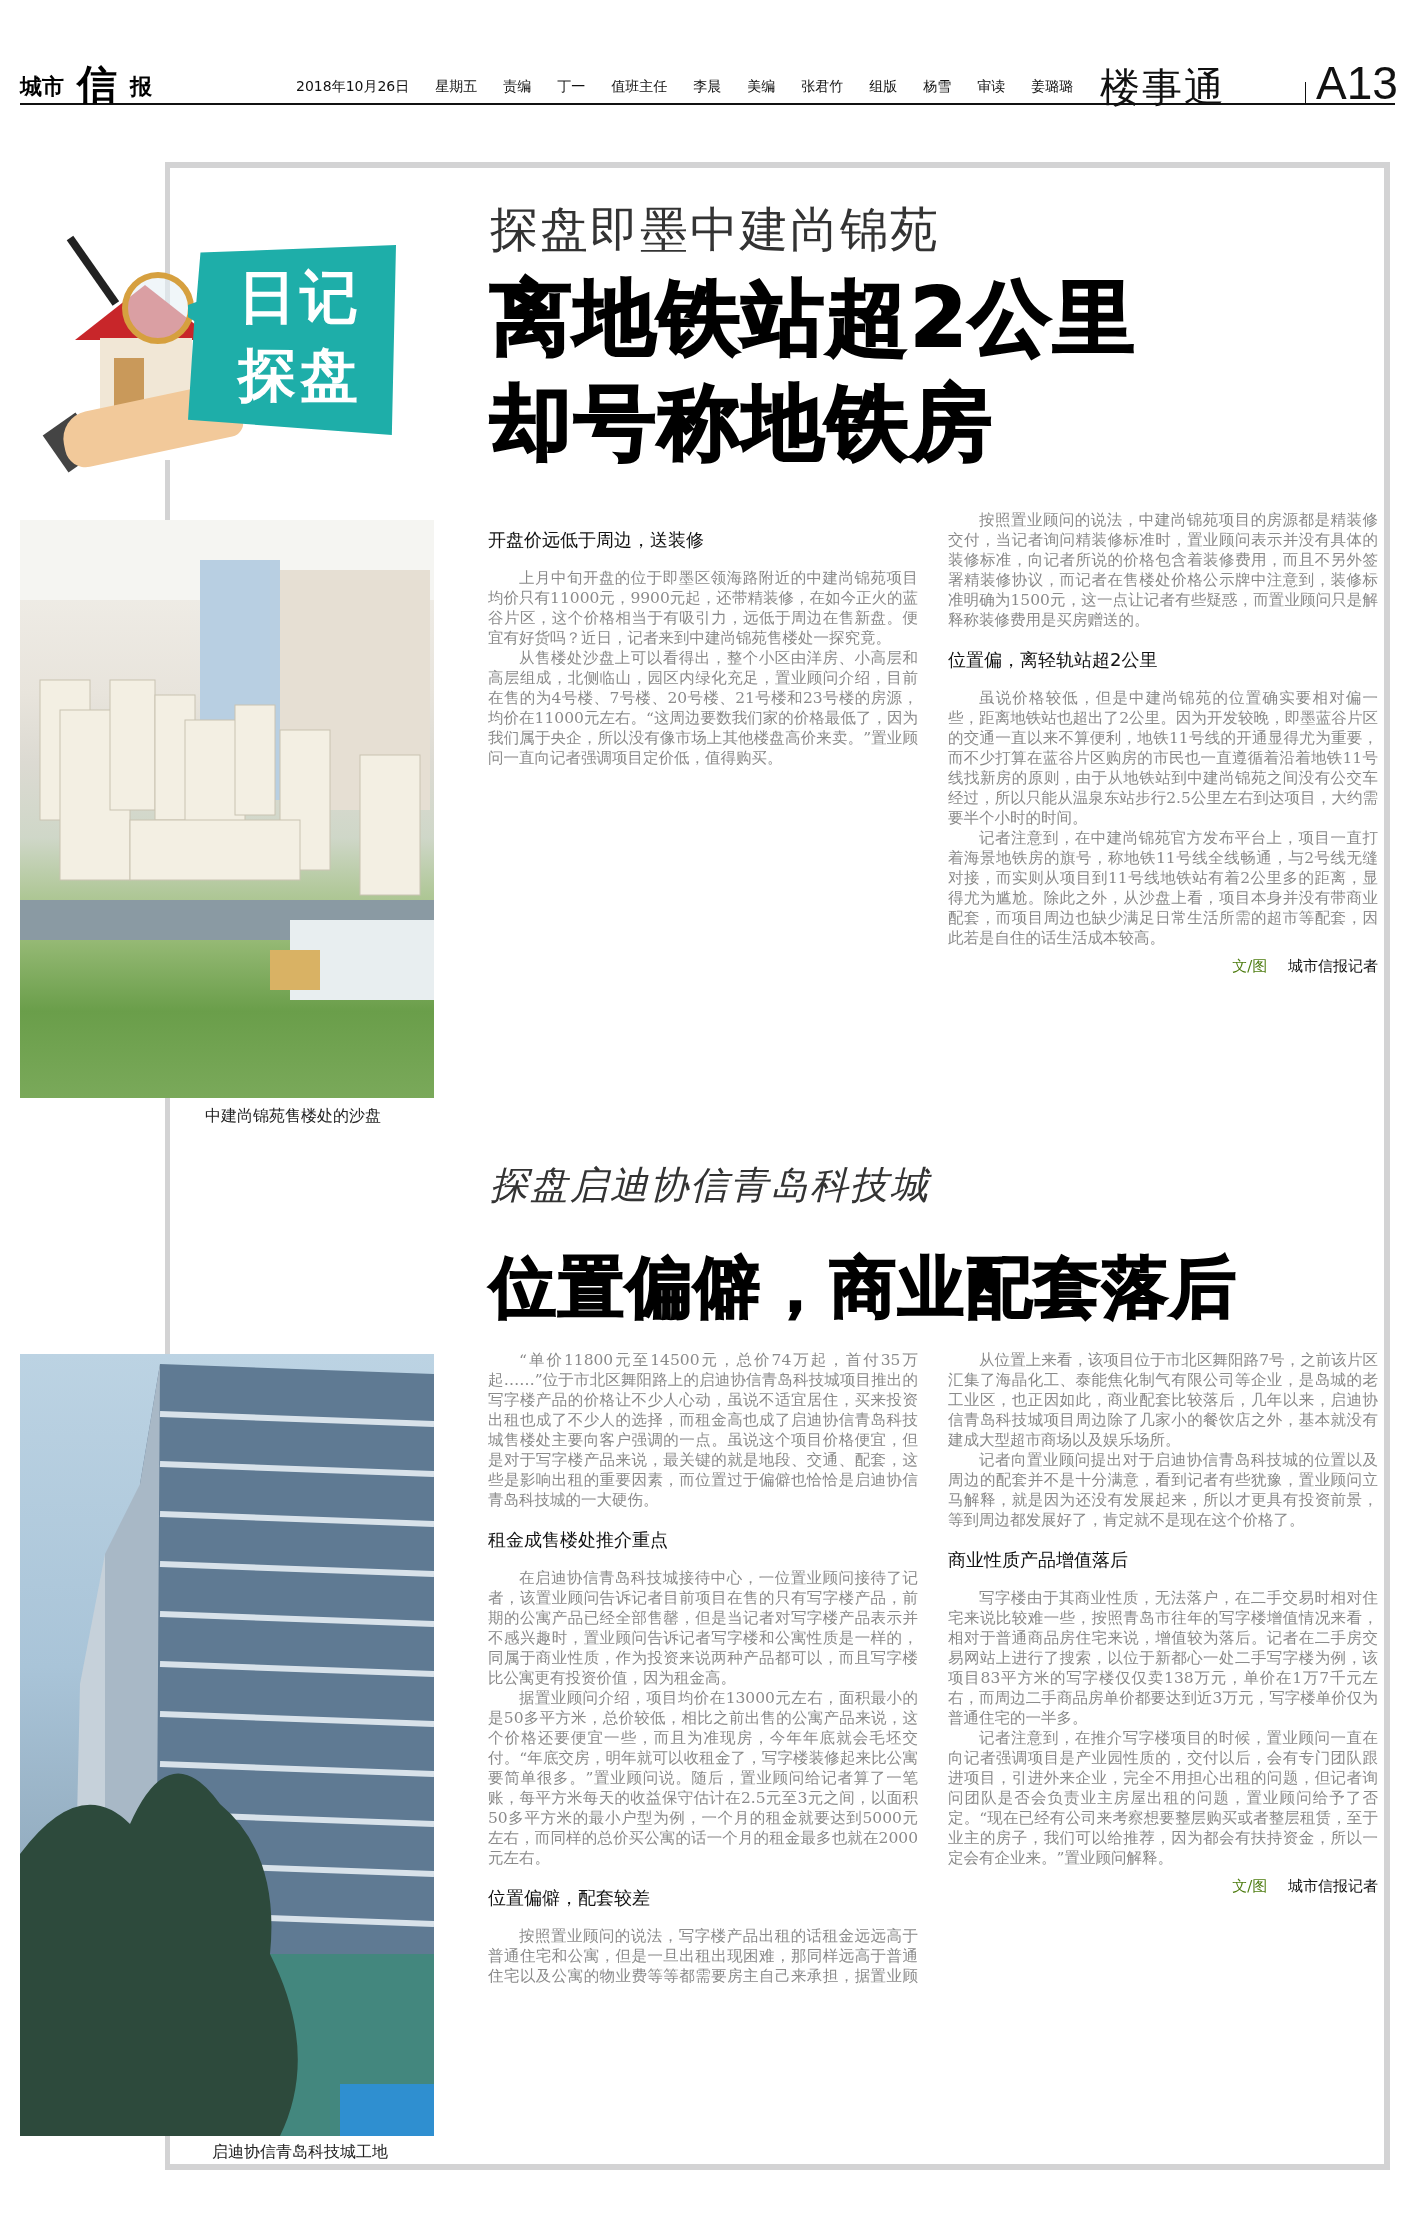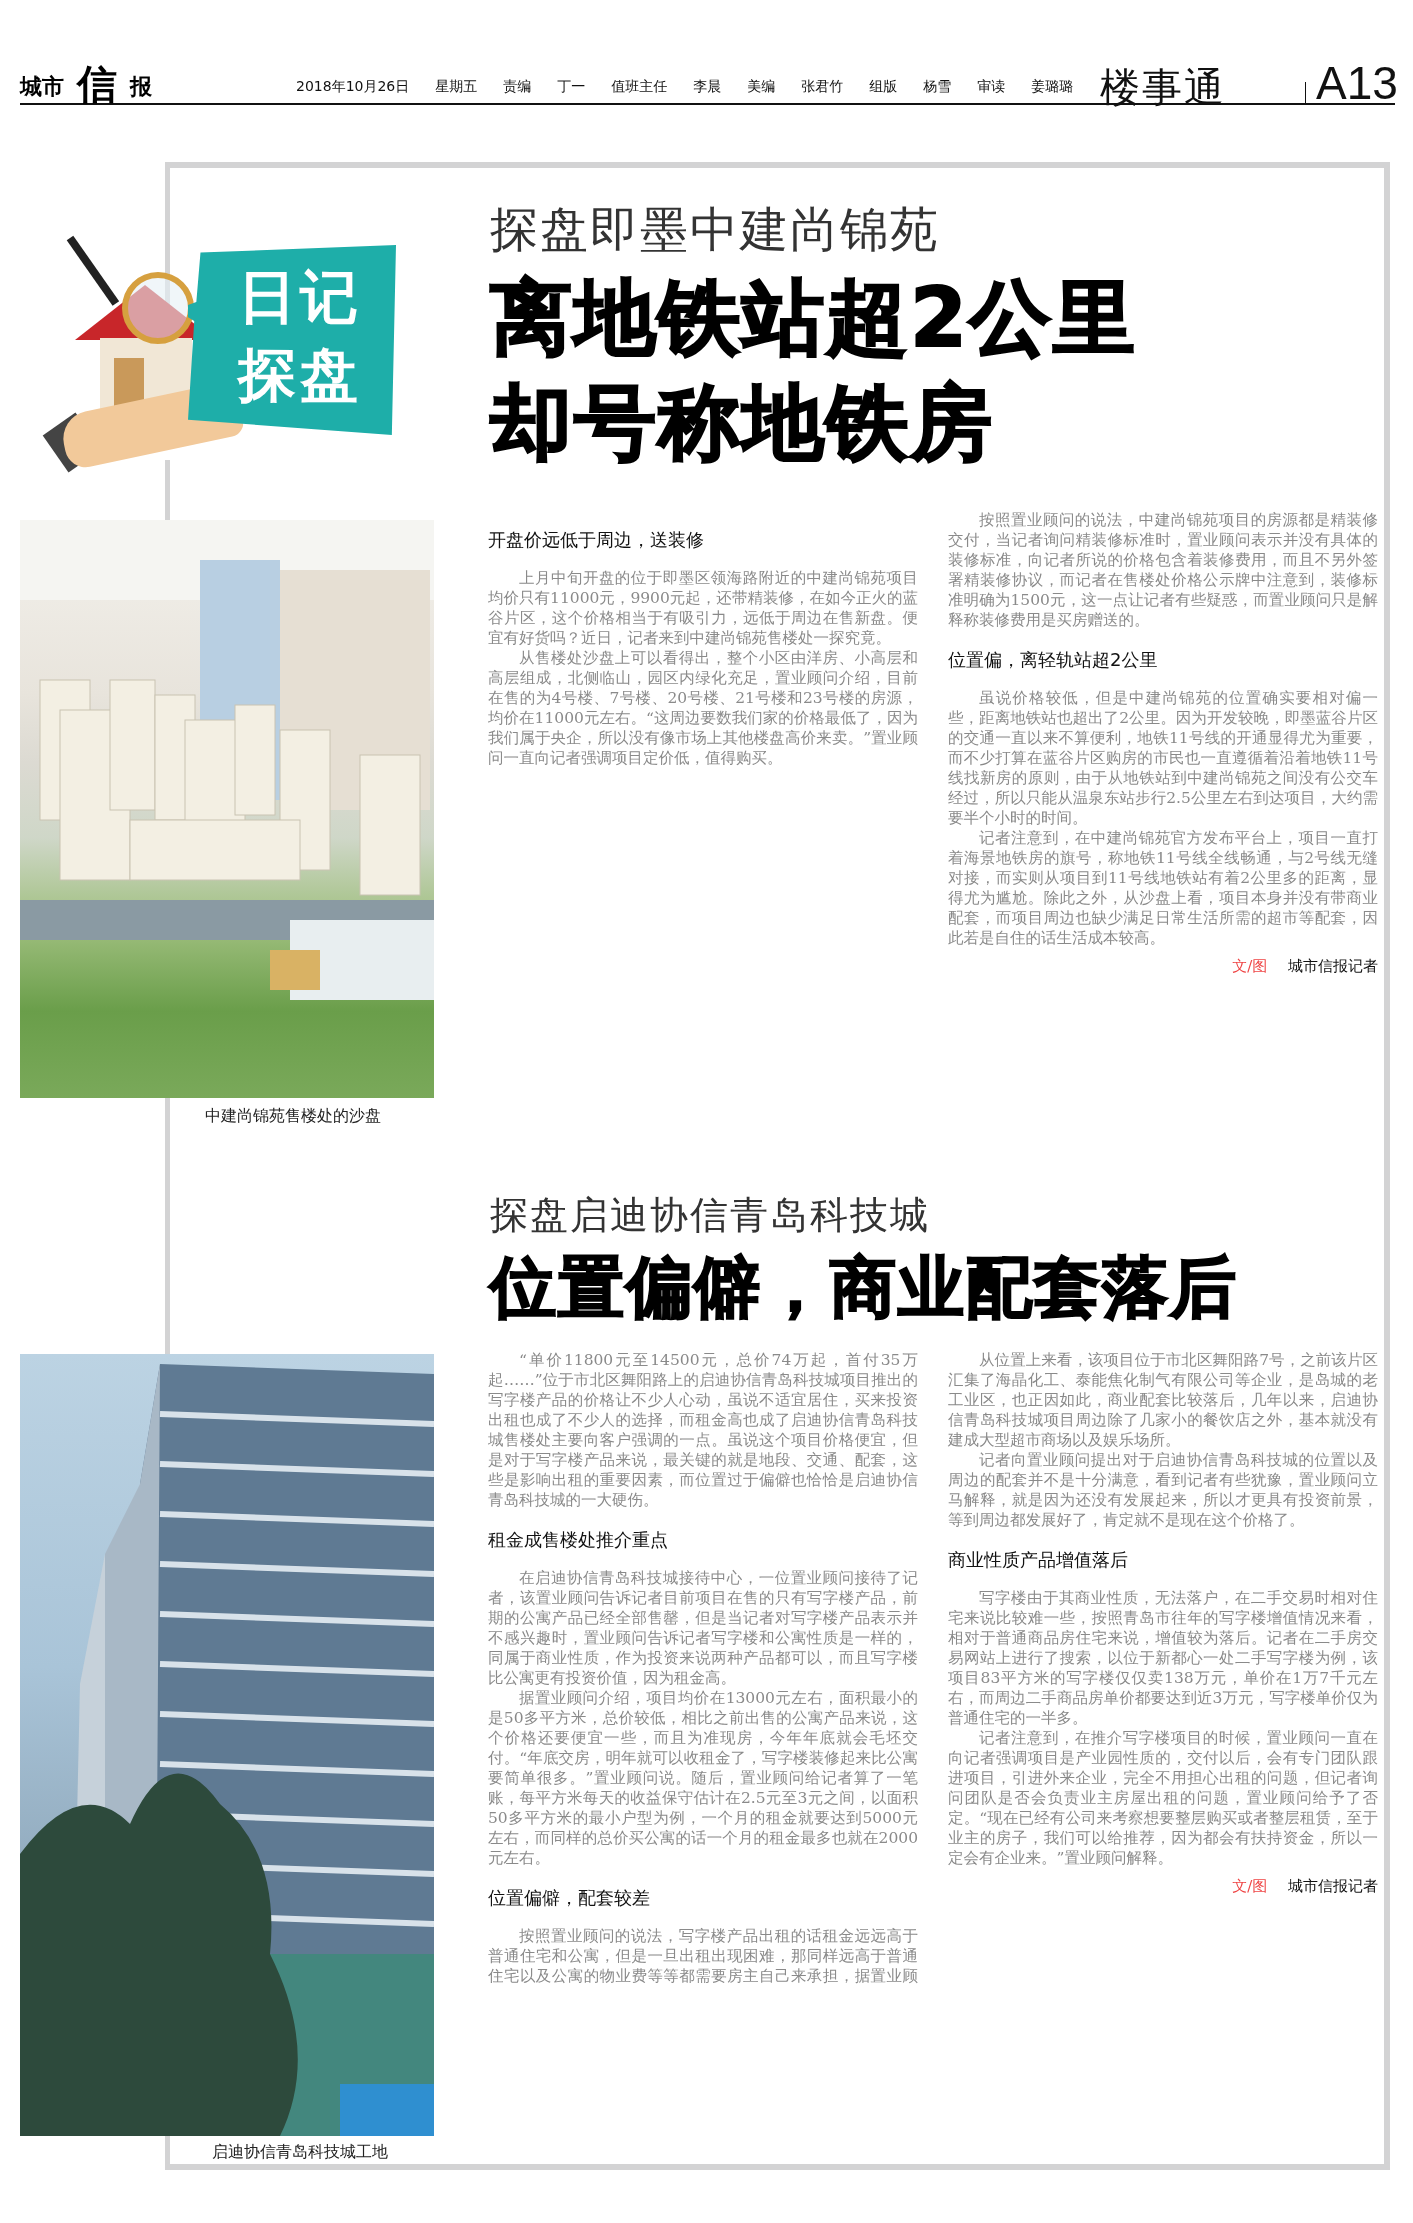--- a/index.html
+++ b/index.html
@@ -31,21 +31,21 @@
 
   
   .kicker { font-family: "DejaVu Serif", serif; font-size: 48px; color: #333; font-weight: normal; letter-spacing: 2px; white-space: nowrap; }
   .headline { font-family: "DejaVu Sans", sans-serif; font-weight: 900; font-size: 82px; color: #000; line-height: 96px; letter-spacing: 2px; white-space: nowrap; -webkit-text-stroke: 2px #000; }
 
   
   .col { width: 430px; font-family: "DejaVu Serif", serif; font-size: 15.5px; line-height: 20px; color: #8a8a8a; text-align: justify; }
   .col p { text-indent: 2em; }
   .subhead { font-family: "DejaVu Sans", sans-serif; font-size: 18px; color: #111; margin: 20px 0 18px; text-indent: 0 !important; }
   .byline { text-align: right; margin-top: 8px; font-size: 15px; }
-  .byline .by1 { color: #ef4444; margin-right: 16px; }
+  .byline .by1 { color: #4d7c0f; margin-right: 16px; }
   .byline .by2 { font-family: "DejaVu Sans", sans-serif; color: #111; }
 
   
   .photo { overflow: hidden; }
   .photo1 { left: 20px; top: 520px; width: 414px; height: 578px; background: linear-gradient(180deg, #f3f1ec 0%, #e8e4dc 30%, #dcdad2 42%, #cfd7c8 55%, #9fbf7e 70%, #6a9e4a 85%, #7aa95a 100%); }
   .photo2 { left: 20px; top: 1354px; width: 414px; height: 782px; background: linear-gradient(180deg, #bcd3e3 0%, #a9c4d8 40%, #8fa8bb 70%, #4e6a5c 100%); }
   .caption { font-family: "DejaVu Sans", sans-serif; font-size: 16px; color: #222; white-space: nowrap; }
 </style>
 </head>
 <body>
@@ -130,21 +130,21 @@
   <p>按照置业顾问的说法，中建尚锦苑项目的房源都是精装修交付，当记者询问精装修标准时，置业顾问表示并没有具体的装修标准，向记者所说的价格包含着装修费用，而且不另外签署精装修协议，而记者在售楼处价格公示牌中注意到，装修标准明确为1500元，这一点让记者有些疑惑，而置业顾问只是解释称装修费用是买房赠送的。</p>
   <div class="subhead">位置偏，离轻轨站超2公里</div>
   <p>虽说价格较低，但是中建尚锦苑的位置确实要相对偏一些，距离地铁站也超出了2公里。因为开发较晚，即墨蓝谷片区的交通一直以来不算便利，地铁11号线的开通显得尤为重要，而不少打算在蓝谷片区购房的市民也一直遵循着沿着地铁11号线找新房的原则，由于从地铁站到中建尚锦苑之间没有公交车经过，所以只能从温泉东站步行2.5公里左右到达项目，大约需要半个小时的时间。</p>
   <p>记者注意到，在中建尚锦苑官方发布平台上，项目一直打着海景地铁房的旗号，称地铁11号线全线畅通，与2号线无缝对接，而实则从项目到11号线地铁站有着2公里多的距离，显得尤为尴尬。除此之外，从沙盘上看，项目本身并没有带商业配套，而项目周边也缺少满足日常生活所需的超市等配套，因此若是自住的话生活成本较高。</p>
   <div class="byline">
     <span class="by1">文/图</span>
     <span class="by2">城市信报记者</span>
   </div>
 </div>
 
-<div class="abs kicker" style="left:490px; top:1190px; font-size:38px;">探盘启迪协信青岛科技城</div>
+<div class="abs kicker" style="left:490px; top:1160px; font-size:38px;font-style:italic;">探盘启迪协信青岛科技城</div>
 <div class="abs headline" style="left:490px; top:1240px; font-size:66px;">位置偏僻，商业配套落后</div>
 
 <div class="abs photo photo2">
   <svg width="414" height="782">
     <polygon points="140,10 414,20 414,782 130,782 120,130" fill="#5f7a93"></polygon>
     <polygon points="120,130 140,10 135,782 80,782 85,200" fill="#a8b8c6"></polygon>
     <polygon points="85,200 60,330 50,782 85,782" fill="#c6d1da"></polygon>
     <g stroke="#d8e2ea" stroke-width="6">
       <line x1="140" y1="60" x2="414" y2="70"></line>
       <line x1="140" y1="110" x2="414" y2="120"></line>

